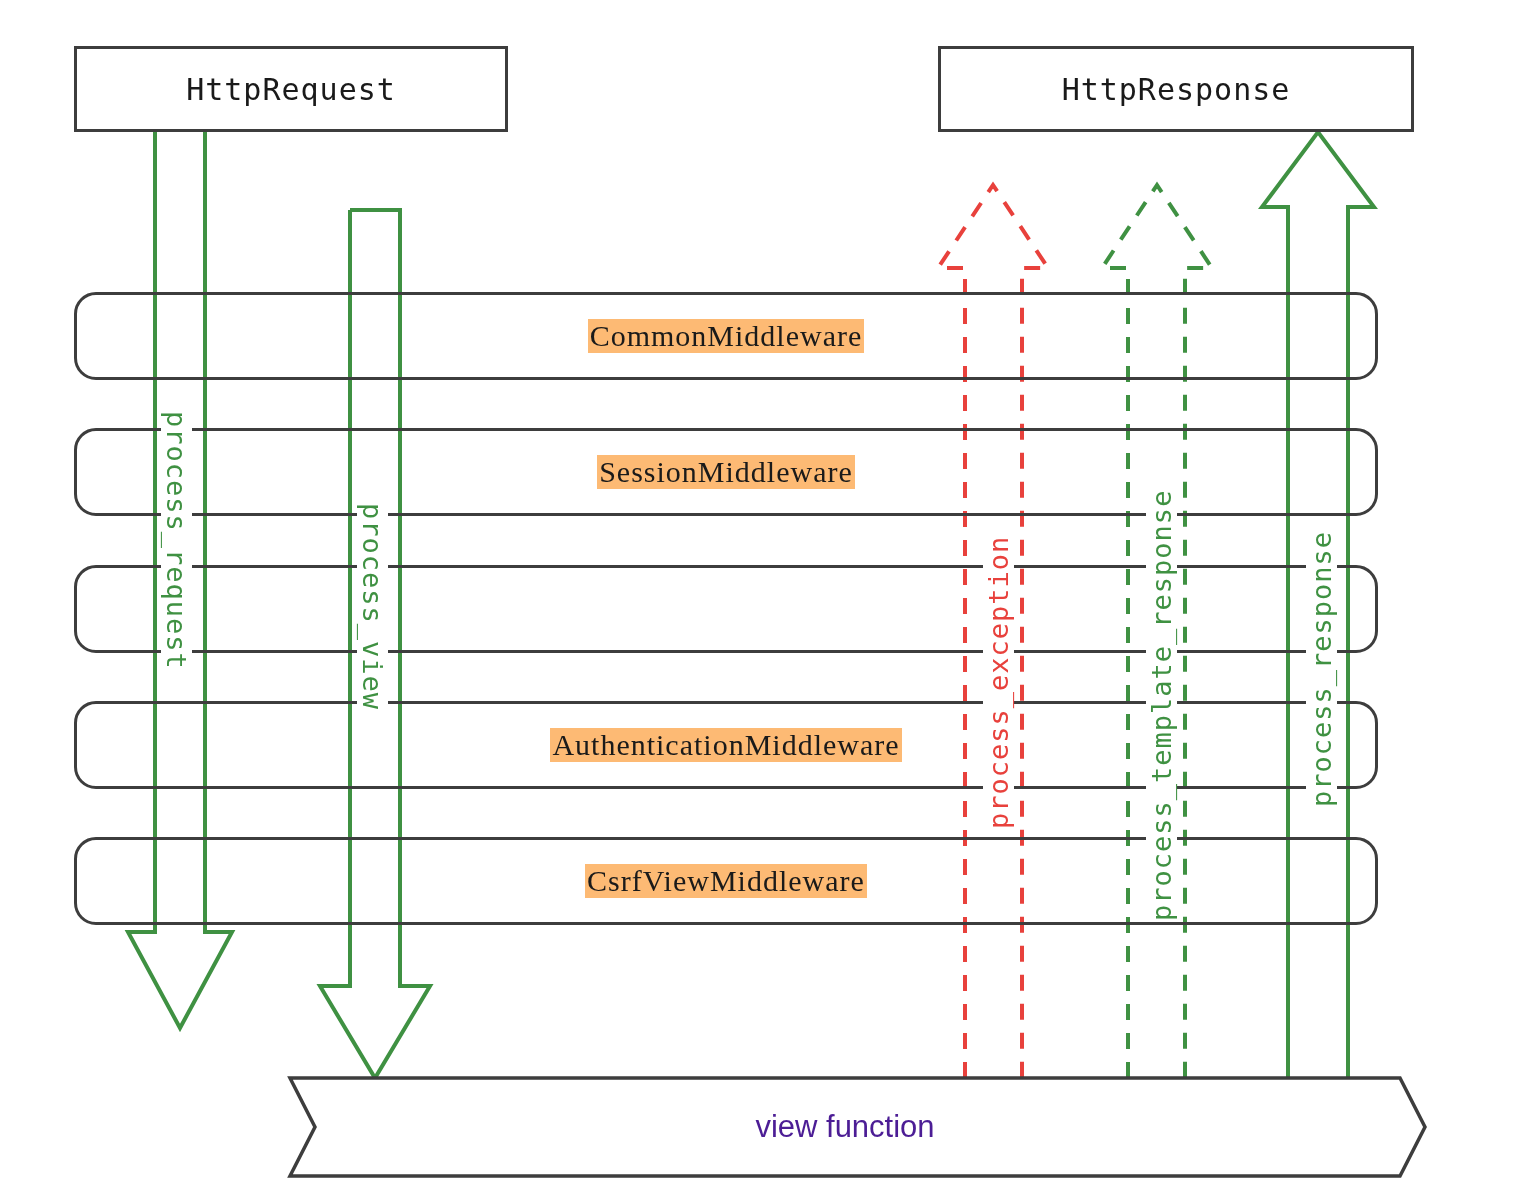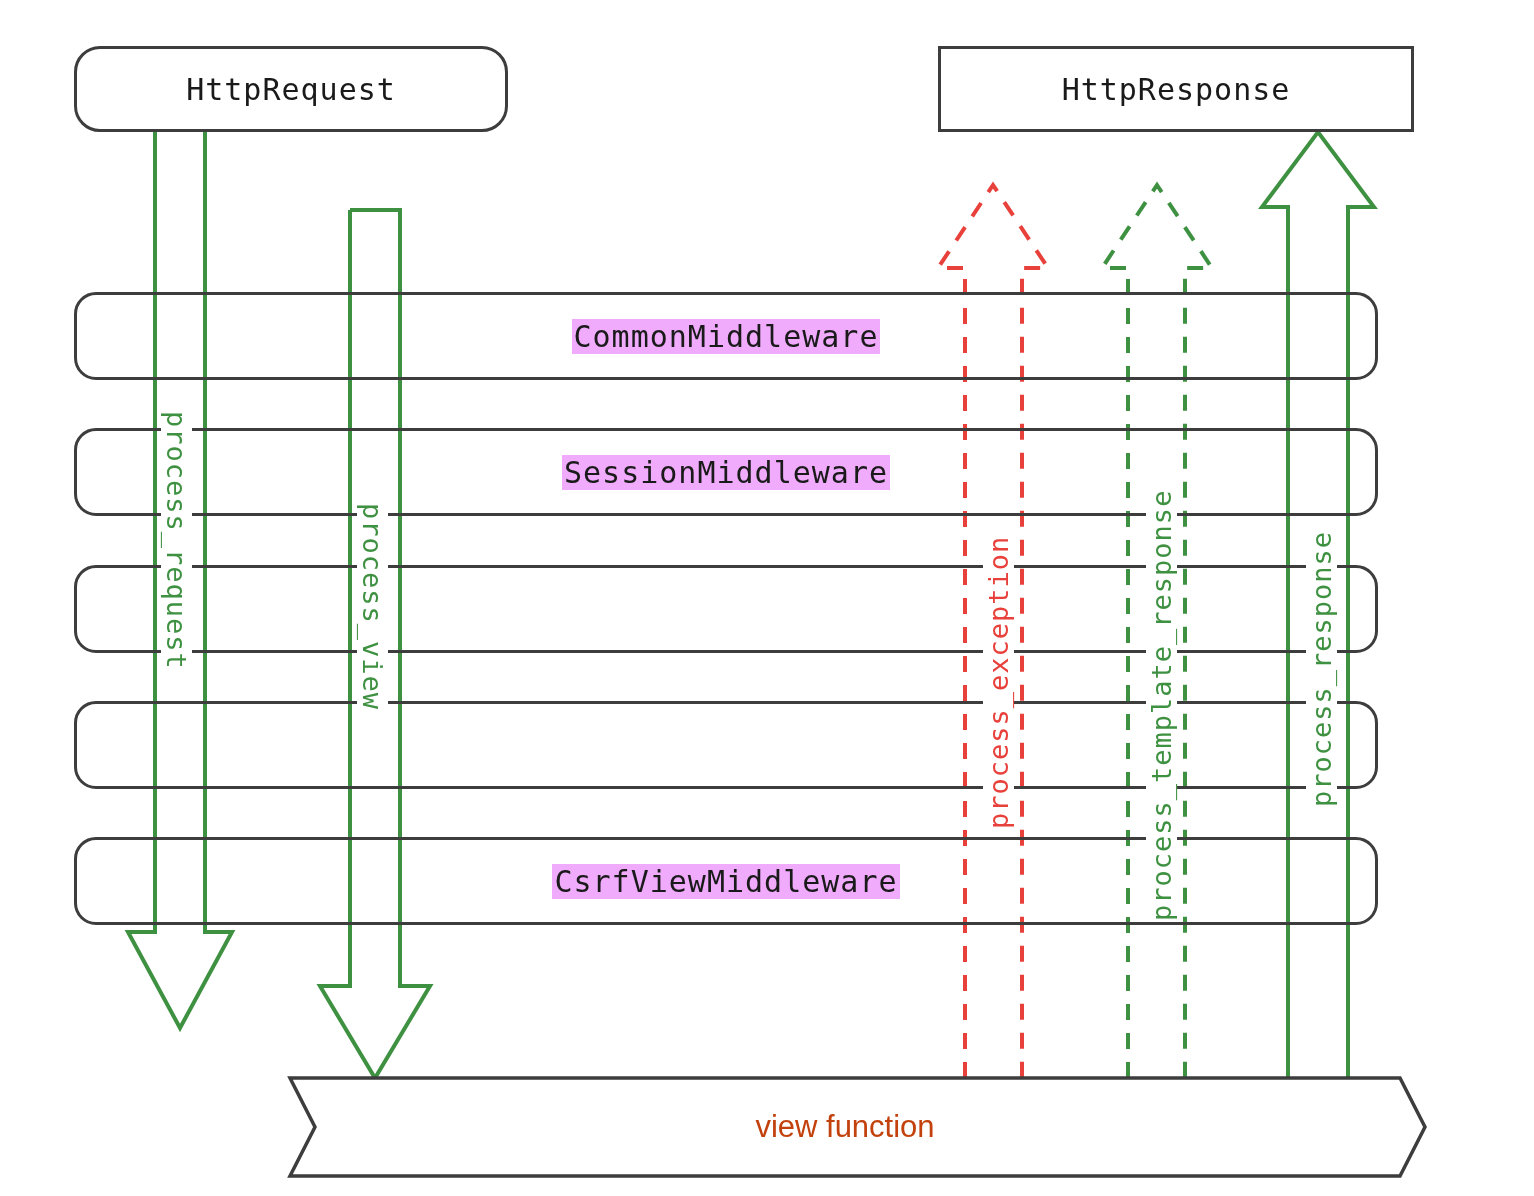--- a/index.html
+++ b/index.html
@@ -18,21 +18,21 @@
     box-sizing:border-box;
     border:3px solid #3d3d3d;
     background:#ffffff;
     display:flex;align-items:center;justify-content:center;
     font-family:"DejaVu Sans Mono","Liberation Mono",monospace;
     font-size:30px;
     color:#1a1a1a;
     letter-spacing:1px;
     z-index:6;
   }
-  #box-httprequest{left:74px;top:46px;width:434px;height:86px;border-radius:26px;}
+  #box-httprequest{left:74px;top:46px;width:434px;height:86px;}
   #box-httpresponse{left:938px;top:46px;width:476px;height:86px;}
 
   
   .mw-box{
     position:absolute;
     left:74px;width:1304px;height:88px;
     box-sizing:border-box;
     border:3px solid #3d3d3d;
     border-radius:22px;
     background:transparent;
@@ -40,29 +40,29 @@
   }
   .mw-label{
     position:absolute;
     left:74px;width:1304px;height:88px;
     display:flex;align-items:center;justify-content:center;
     font-family:"DejaVu Sans Mono","Liberation Mono",monospace;
     font-size:30px;color:#1a1a1a;letter-spacing:1px;
     z-index:7;
     pointer-events:none;
   }
-  .mw-label span{background:#f0abfc;padding:0 2px;}
+  .mw-label span{background:#fdba74;padding:0 2px;font-family:Liberation Serif, serif;}
 
   
   #view-function-label{
     position:absolute;
     left:290px;top:1078px;width:1110px;height:98px;
     display:flex;align-items:center;justify-content:center;
     font-family:"Liberation Sans","DejaVu Sans",sans-serif;
-    font-size:31px;color:#c2410c;
+    font-size:31px;color:#4c1d95;
     z-index:7;pointer-events:none;
   }
 
   
   .flow-label{
     position:absolute;
     font-family:"DejaVu Sans Mono","Liberation Mono",monospace;
     font-size:27px;
     letter-spacing:1px;
     white-space:nowrap;
@@ -125,20 +125,23 @@
   <div class="mw-box" style="top:565px"></div>
   <div class="mw-box" style="top:701px"></div>
   <div class="mw-box" style="top:837px"></div>
 
   <div class="mw-label" style="top:292px">
     <span>CommonMiddleware</span>
   </div>
   <div class="mw-label" style="top:428px">
     <span>SessionMiddleware</span>
   </div>
+  <div class="mw-label" style="top:701px">
+    <span>AuthenticationMiddleware</span>
+  </div>
   <div class="mw-label" style="top:837px">
     <span>CsrfViewMiddleware</span>
   </div>
 
   <div id="view-function-label">
     <span>view function</span>
   </div>
 
   <div class="flow-label lbl-down green" style="left:192px;top:410px;">
     <i>process_request</i>

